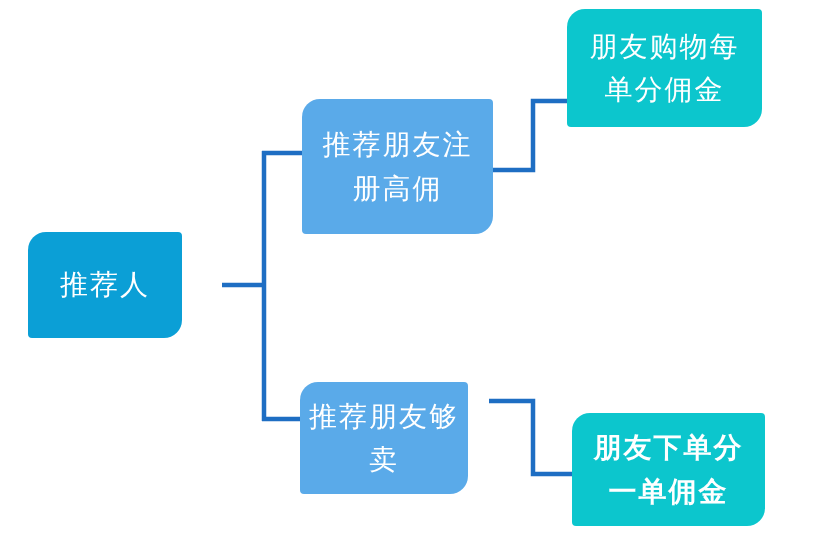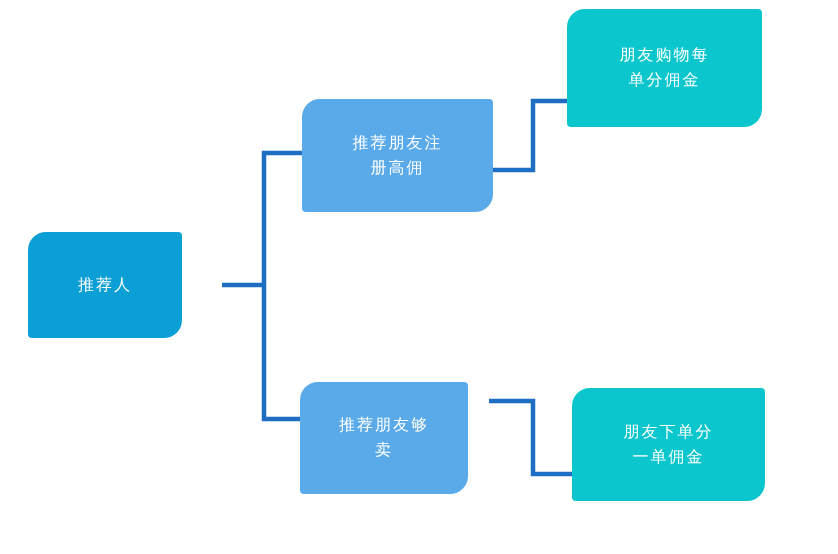--- a/index.html
+++ b/index.html
@@ -15,46 +15,47 @@
     background: #ffffff;
     overflow: hidden;
   }
   .node {
     position: absolute;
     display: flex;
     align-items: center;
     justify-content: center;
     text-align: center;
     color: var(--color-text, #ffffff);
-    font-size: 16px;
+    font-size: 28px;
     letter-spacing: 2px;
     line-height: 1.55;
     white-space: pre-line;
     border-radius: 18px 4px 18px 4px;
     box-sizing: border-box;
   }
   .node--root {
     left: 28px; top: 232px; width: 154px; height: 106px;
     background: var(--color-root, #0b9fd6);
   }
   .node--branch-top {
-    left: 302px; top: 99px; width: 191px; height: 113px;
+    left: 302px; top: 99px; width: 191px; height: 135px;
     background: var(--color-branch, #5aaae9);
   }
   .node--leaf-top {
     left: 567px; top: 9px; width: 195px; height: 118px;
     background: var(--color-leaf, #0cc6cd);
   }
   .node--branch-bottom {
     left: 300px; top: 382px; width: 168px; height: 112px;
     background: var(--color-branch, #5aaae9);
   }
   .node--leaf-bottom {
-    left: 572px; top: 388px; width: 193px; height: 113px;
+    left: 572px; top: 413px; width: 193px; height: 113px;
     background: var(--color-leaf, #0cc6cd);
+    font-weight: bold;
   }
   .connector-layer {
     position: absolute;
     left: 0; top: 0;
     width: 838px;
     height: 554px;
     pointer-events: none;
   }
   .connector {
     fill: none;

